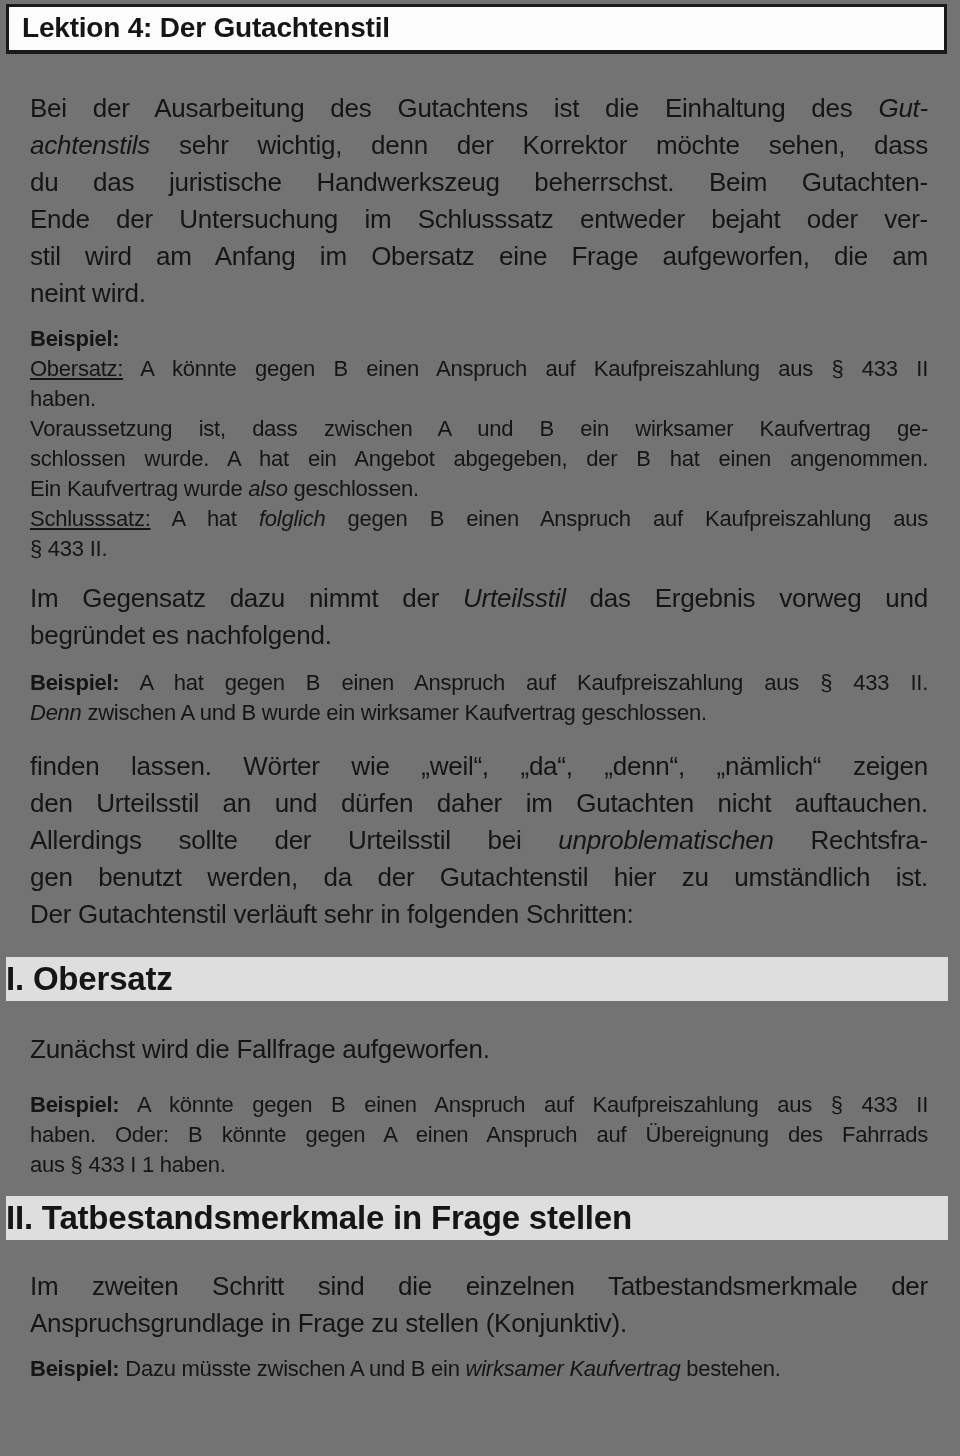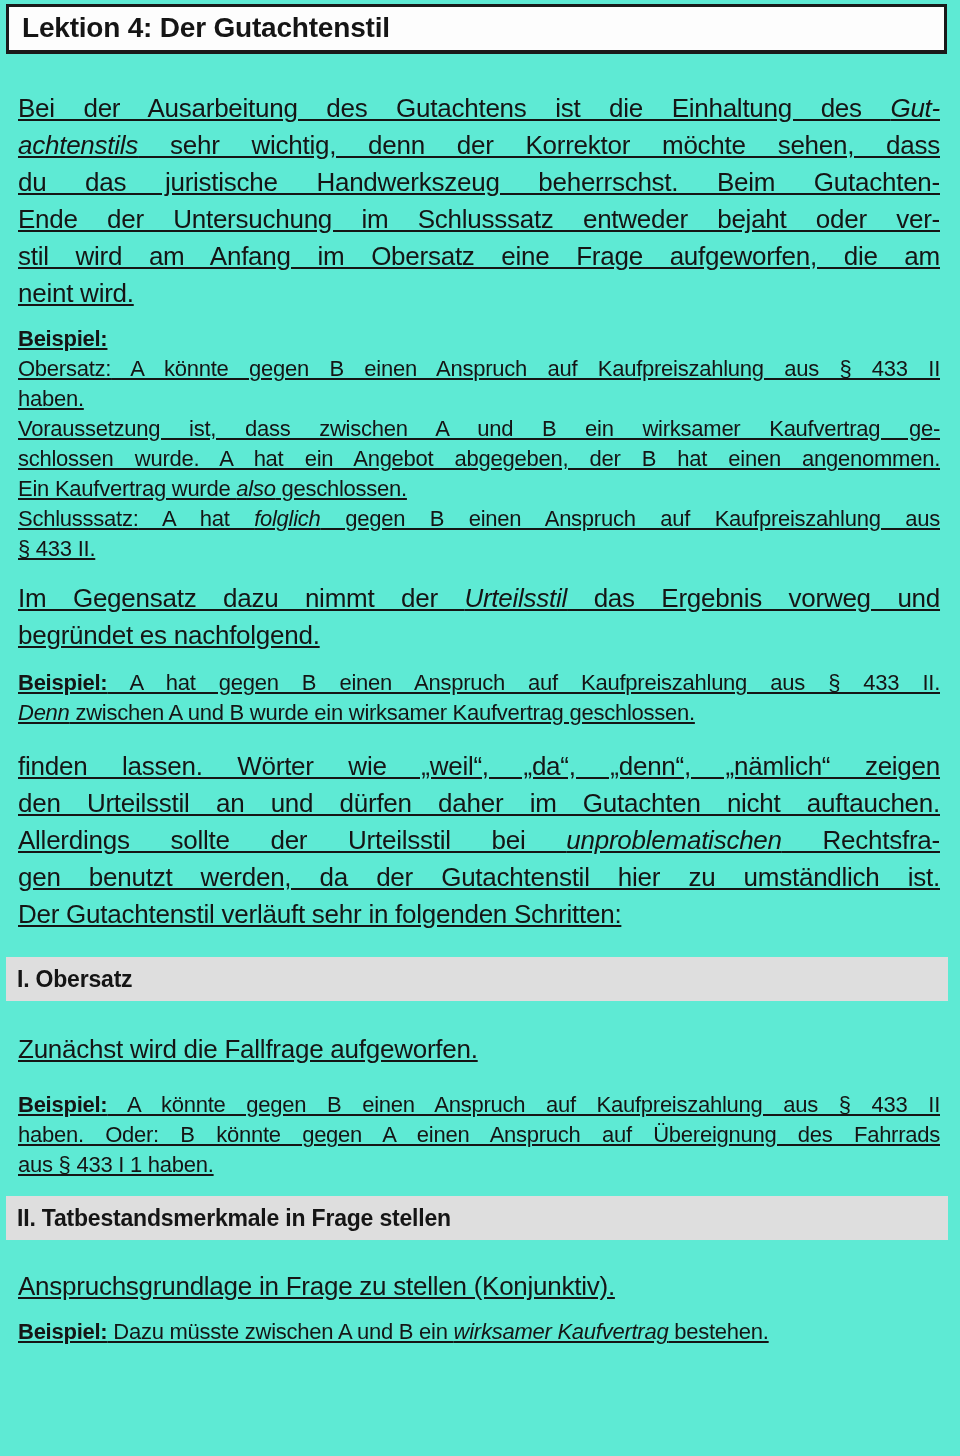--- a/index.html
+++ b/index.html
@@ -12,51 +12,50 @@
     height: 1456px;
     overflow: hidden;
     font-family: "Liberation Sans", sans-serif;
     color: #151515;
   }
   .page {
     box-sizing: border-box;
     width: 960px;
     height: 1456px;
     padding: 4px 20px 0 18px;
-    background: #5eead4;
+    background: #737373;
   }
   .title-box {
     border: 3px solid #1a1a1a;
     border-bottom-width: 4px;
     margin: 0 -7px 0 -12px;
     padding: 5px 10px 6px 13px;
     font-size: 28px;
     font-weight: bold;
     letter-spacing: -0.2px;
     background: #fdfdfd;
   }
-  .block { margin: 0; text-decoration: underline; }
+  .block { margin: 12px; }
   .line {
     text-align: justify;
     text-align-last: justify;
     letter-spacing: -0.25px;
     white-space: normal;
   }
   .line.nojust { text-align-last: left; }
   .large .line { font-size: 26px; line-height: 37px; }
   .small .line { font-size: 22px; line-height: 30px; }
   .bar {
     background: var(--bar-bg, #dedede);
     font-weight: bold;
-    font-size: 23px;
+    font-size: 33px;
     height: 44px;
     line-height: 44px;
     margin-left: -12px;
     margin-right: -8px;
-    padding-left: 11px;
     letter-spacing: -0.2px;
   }
   .mt-intro   { margin-top: 36px; }
   .mt-ex1     { margin-top: 12px; }
   .mt-contr   { margin-top: 16px; }
   .mt-ex2     { margin-top: 14px; }
   .mt-signal  { margin-top: 20px; }
   .mt-bar1    { margin-top: 24px; }
   .mt-fall    { margin-top: 30px; }
   .mt-ex3     { margin-top: 22px; }
@@ -119,20 +118,21 @@
 
   <div class="block small mt-ex3">
       <div class="line"><span style="font-weight: bold;">Beispiel:</span><span> A könnte gegen B einen Anspruch auf Kaufpreiszahlung aus § 433 II</span></div>
       <div class="line"><span>haben. Oder: B könnte gegen A einen Anspruch auf Übereignung des Fahrrads</span></div>
       <div class="line nojust"><span>aus § 433 I 1 haben.</span></div>
     </div>
 
   <div class="bar mt-bar2">II. Tatbestandsmerkmale in Frage stellen</div>
 
   <div class="block large mt-step2">
+      <div class="line"><span>Im zweiten Schritt sind die einzelnen Tatbestandsmerkmale der</span></div>
       <div class="line nojust"><span>Anspruchsgrundlage in Frage zu stellen (Konjunktiv).</span></div>
     </div>
 
   <div class="block small mt-ex4">
       <div class="line nojust"><span style="font-weight: bold;">Beispiel:</span><span> Dazu müsste zwischen A und B ein </span><span style="font-style: italic;">wirksamer Kaufvertrag</span><span> bestehen.</span></div>
     </div>
 
 </div>
 
 </body></html>

